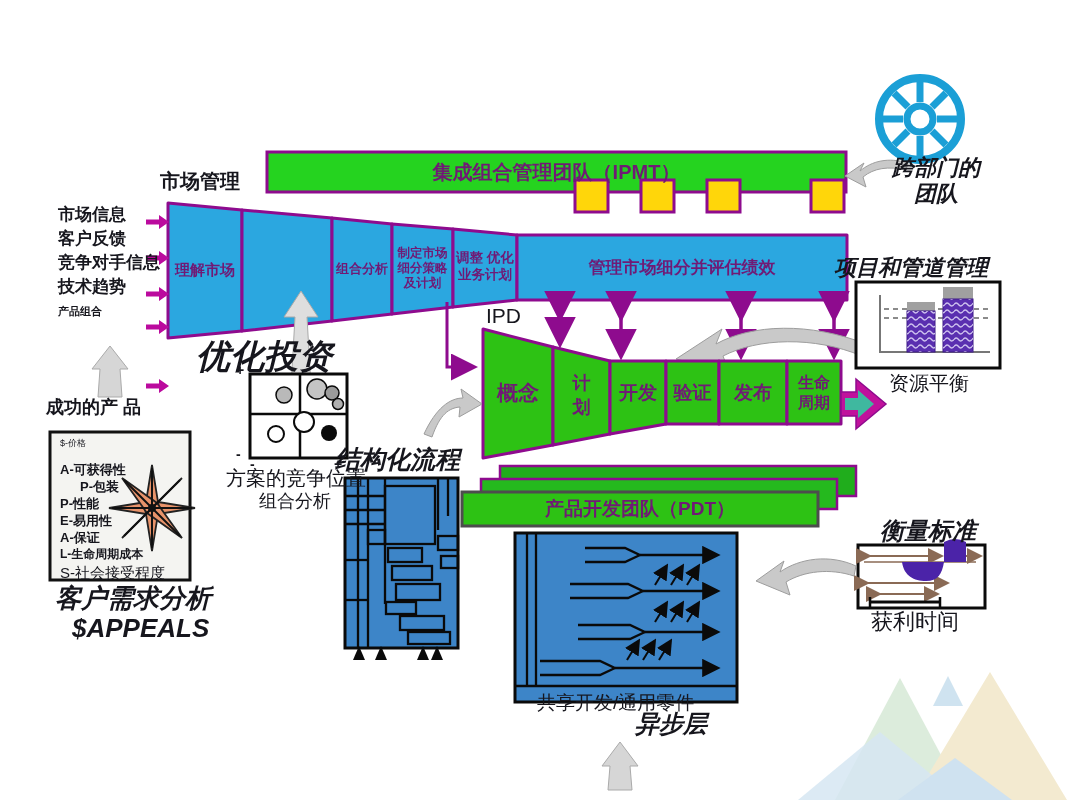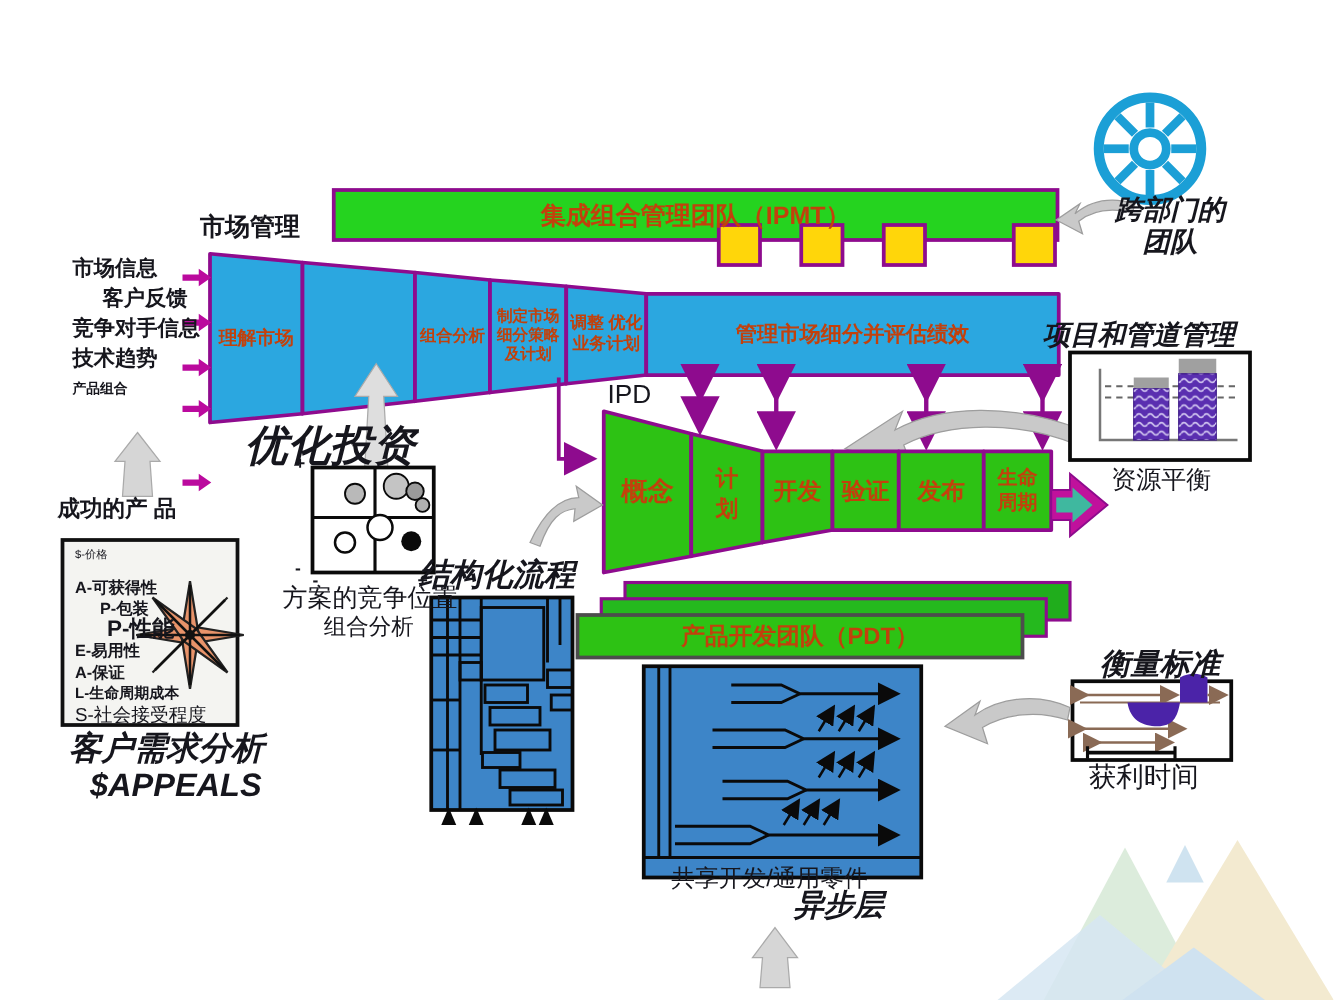--- a/index.html
+++ b/index.html
@@ -3,21 +3,21 @@
 <meta charset="utf-8">
 <style>
   html,body{margin:0;padding:0;background:#fff;}
   #slide{position:relative;width:1067px;height:800px;background:#ffffff;overflow:hidden;
          font-family:"Liberation Sans","DejaVu Sans",sans-serif;color:#16161d;}
   .abs{position:absolute;}
   .ctr{display:flex;align-items:center;justify-content:center;text-align:center;}
   .pre{white-space:pre-line;}
   .b{font-weight:bold;}
   .bi{font-weight:900;font-style:italic;}
-  .white{color:#c2410c;}
+  .white{color:#701a75;}
   svg{position:absolute;left:0;top:0;}
   .t{line-height:1.15;}
 </style>
 </head>
 <body>
 
 <div id="slide">
 
 <svg width="1067" height="800" viewBox="0 0 1067 800">
   <defs>
@@ -240,21 +240,21 @@
 
 <div class="abs bi ctr pre" style="left:868px;top:150px;width:136px;height:62px;font-size:22px;line-height:1.2;">跨部门的
 团队</div>
 
 <div class="abs ctr b white" style="left:267px;top:152px;width:579px;height:40px;font-size:20px;">集成组合管理团队（IPMT）</div>
 
 <div class="abs b" style="left:160px;top:168px;font-size:20px;">市场管理</div>
 
 <div class="abs" style="left:58px;top:203px;">
   <div class="b" style="font-size:17px;line-height:24px;">市场信息</div>
-  <div class="b" style="font-size:17px;line-height:24px;margin-left:24px;">客户反馈</div>
+  <div class="b" style="font-size:17px;line-height:24px;">客户反馈</div>
   <div class="b" style="font-size:17px;line-height:24px;">竞争对手信息</div>
   <div class="b" style="font-size:17px;line-height:24px;">技术趋势</div>
   <div class="b" style="font-size:11px;line-height:24px;">产品组合</div>
 </div>
 
 <div class="abs ctr b white" style="left:168px;top:210px;width:74px;height:120px;font-size:15px;">理解市场</div>
 <div class="abs ctr b white" style="left:332px;top:222px;width:60px;height:94px;font-size:13px;">组合分析</div>
 <div class="abs ctr b white pre" style="left:392px;top:227px;width:61px;height:82px;font-size:12.5px;line-height:1.2;">制定市场
 细分策略
 及计划</div>
@@ -275,21 +275,21 @@
 
 <div class="abs" style="left:226px;top:465px;font-size:20px;">方案的竞争位置</div>
 <div class="abs" style="left:259px;top:489px;font-size:18px;">组合分析</div>
 
 <div class="abs bi" style="left:335px;top:443px;font-size:25px;">结构化流程</div>
 
 <div class="abs" style="left:60px;top:437px;">
   <div style="font-size:9px;line-height:12px;">$-价格</div>
   <div class="b" style="font-size:13px;line-height:17px;margin-top:12px;">A-可获得性</div>
   <div class="b" style="font-size:13px;line-height:17px;margin-left:20px;">P-包装</div>
-  <div class="b" style="font-size:18px;line-height:17px;text-align:center;">P-性能</div>
+  <div class="b" style="font-size:13px;line-height:17px;">P-性能</div>
   <div class="b" style="font-size:13px;line-height:17px;">E-易用性</div>
   <div class="b" style="font-size:13px;line-height:17px;">A-保证</div>
   <div class="b" style="font-size:12px;line-height:17px;">L-生命周期成本</div>
   <div style="font-size:15px;line-height:19px;">S-社会接受程度</div>
 </div>
 
 <div class="abs bi" style="left:55px;top:581px;font-size:26px;">客户需求分析</div>
 <div class="abs bi" style="left:72px;top:613px;font-size:26px;text-align:center;">$APPEALS</div>
 
 <div class="abs ctr b white" style="left:483px;top:332px;width:70px;height:122px;font-size:21px;">概念</div>

